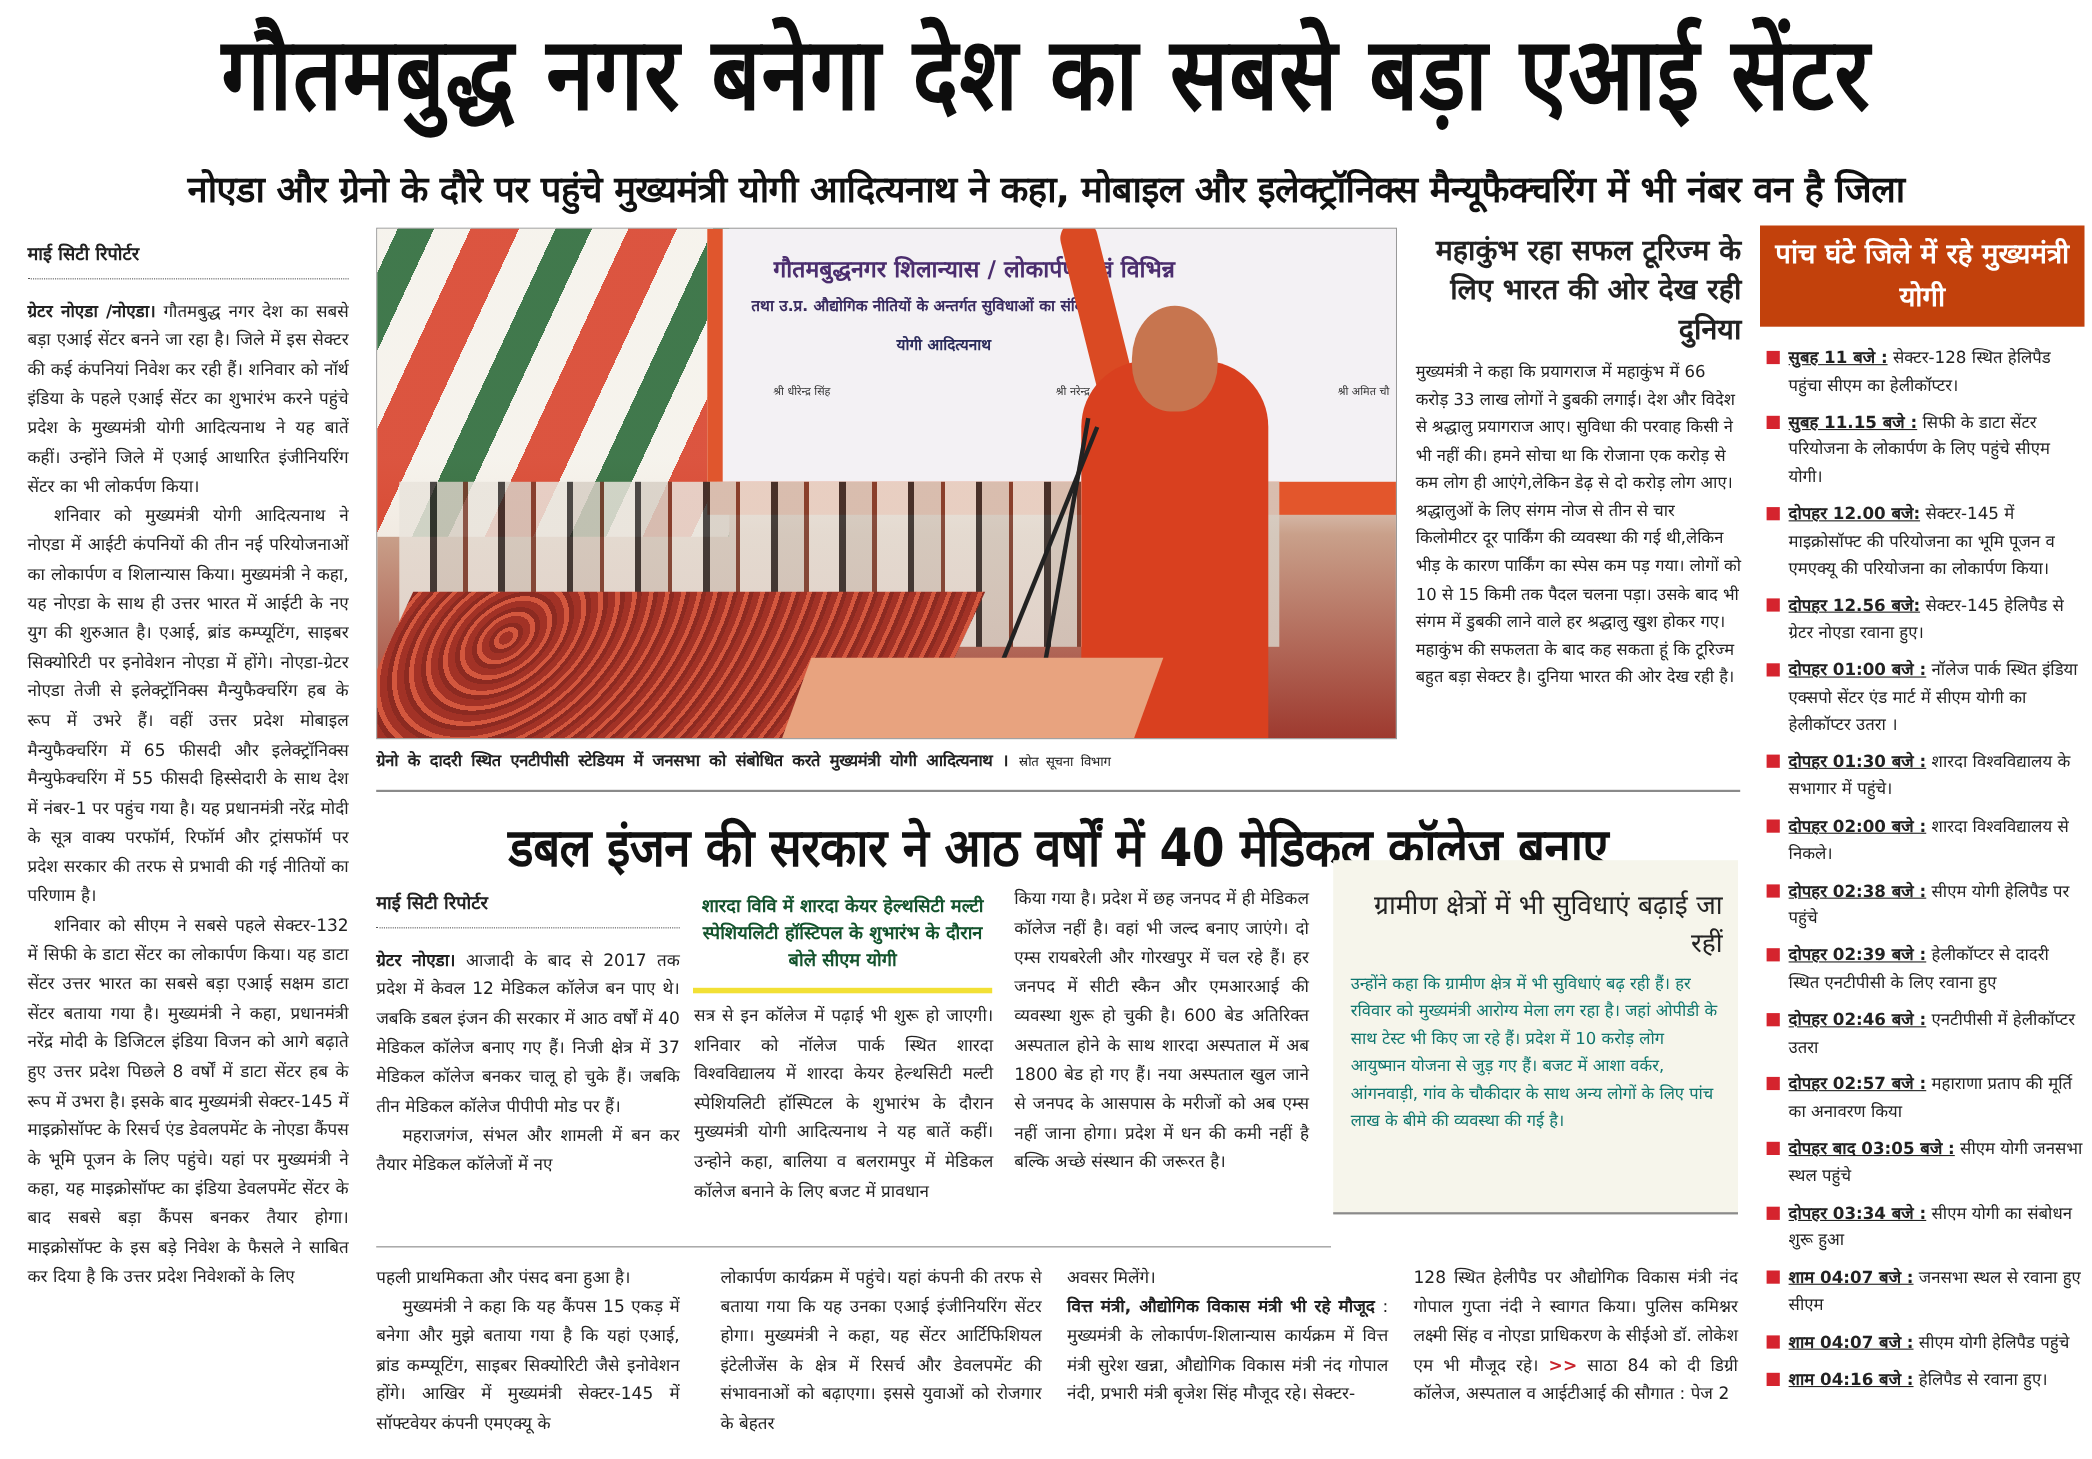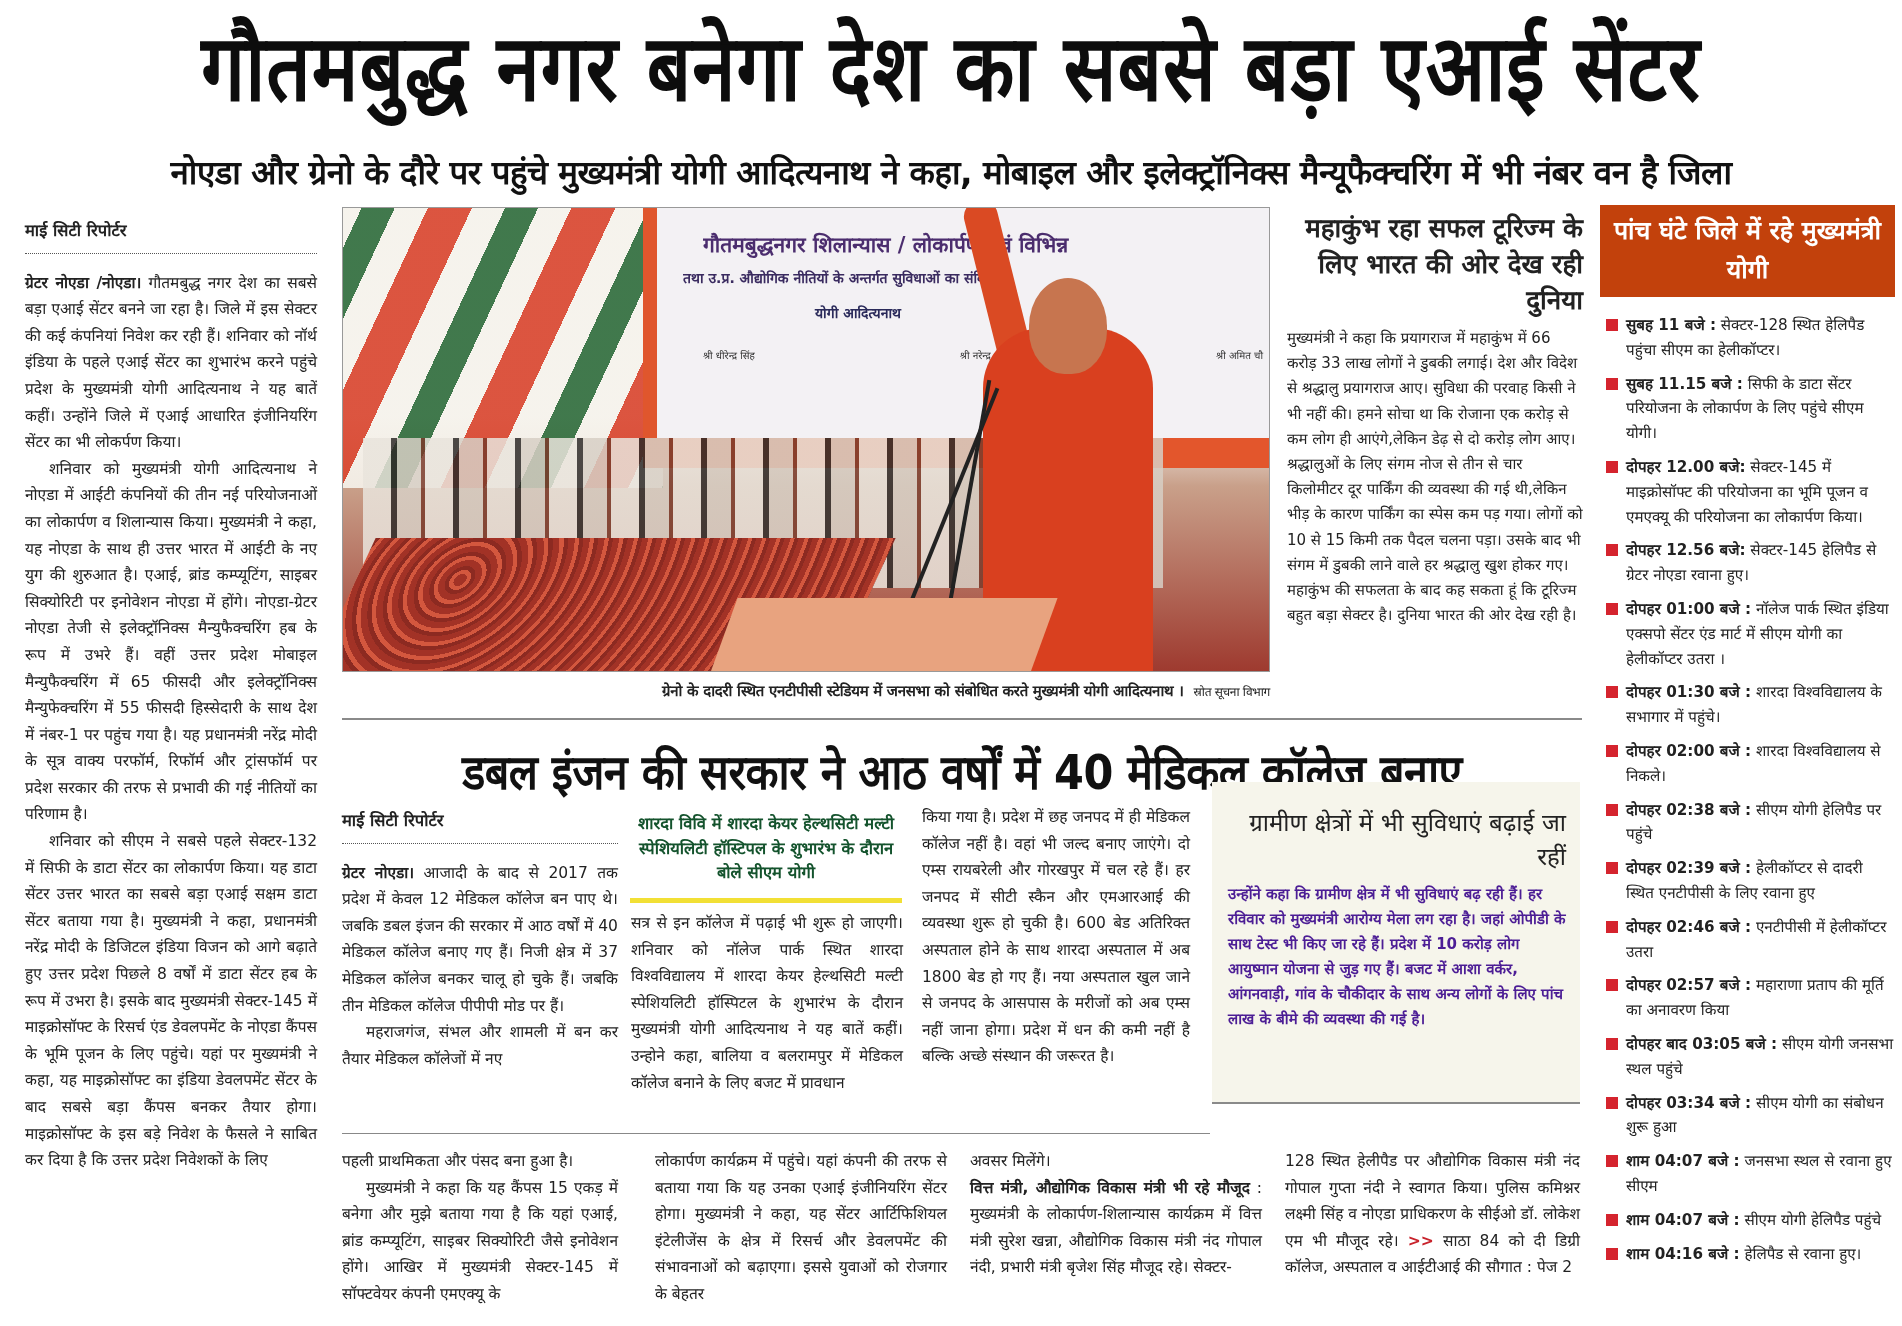--- a/index.html
+++ b/index.html
@@ -46,50 +46,50 @@
     background: repeating-linear-gradient(90deg, #e9e4dc 0 28px, #2e2a28 28px 34px, #d7cfc5 34px 58px, #7a3b2b 58px 62px); opacity: .85; }
   .photo .carpet { position: absolute; left: 0; top: 330px; width: 520px; height: 140px;
     background: repeating-radial-gradient(circle at 20% 30%, #a23226 0 6px, #d3573e 6px 10px, #8c2a21 10px 14px); transform: skewX(-25deg); }
   .photo .speaker { position: absolute; left: 640px; top: 120px; width: 170px; height: 350px; background: #d9401f; border-radius: 60px 60px 0 0; }
   .photo .head { position: absolute; left: 686px; top: 70px; width: 78px; height: 96px; background: #c7754f; border-radius: 50% 50% 45% 45%; }
   .photo .arm { position: absolute; left: 640px; top: -10px; width: 34px; height: 190px; background: #da4a23; transform: rotate(-14deg); border-radius: 16px; }
   .photo .podium { position: absolute; left: 380px; top: 390px; width: 320px; height: 80px; background: #e8a37f; transform: skewX(-20deg); }
   .photo .mic { position: absolute; left: 600px; top: 170px; width: 4px; height: 280px; background: #222; transform: rotate(22deg); }
   .photo .mic2 { position: absolute; left: 620px; top: 170px; width: 4px; height: 280px; background: #222; transform: rotate(10deg); }
 
-  .caption { position: absolute; left: 342px; top: 680px; width: 928px; text-align: right; font-size: 15px; font-weight: bold; color: #222; letter-spacing: -0.3px; white-space: nowrap; }
+  .caption { position: absolute; left: 342px; top: 680px; width: 928px; text-align: left; font-size: 15px; font-weight: bold; color: #222; letter-spacing: -0.3px; white-space: nowrap; font-family: Liberation Mono, monospace; }
   .caption .credit { font-size: 12px; font-weight: normal; margin-left: 10px; }
 
   
   #col-kumbh { left: 1287px; top: 210px; width: 296px; }
   .side-title { font-size: 26px; line-height: 36px; font-weight: bold; color: #222; margin-bottom: 8px; text-align: right; }
   #col-kumbh .body { font-size: 15px; line-height: 25.2px; text-align: left; }
 
   
   .timeline { position: absolute; left: 1600px; top: 205px; width: 295px; }
   .tl-head { background: #c2410c; color: #fff; text-align: center; font-weight: bold; font-size: 25px; line-height: 39px; padding: 6px 4px 8px; }
   .tl-list { list-style: none; margin-top: 16px; }
   .tl-item { position: relative; padding-left: 26px; font-size: 15.2px; line-height: 24.8px; margin-bottom: 9px; color: #222; }
   .tl-item::before { content: ""; position: absolute; left: 6px; top: 6px; width: 12px; height: 12px; background: #d5242e; }
-  .tl-time { font-weight: bold; }
+  .tl-time { font-weight: bold; text-decoration: underline; }
 
   
   .hr-main { position: absolute; left: 342px; top: 718px; width: 1240px; height: 2px; background: #8a8a8a; }
   .headline2 { position: absolute; left: 342px; top: 736px; width: 1240px; height: 72px;
     font-weight: bold; font-size: 43px; line-height: 72px; text-align: center; white-space: nowrap; color: #111; letter-spacing: -0.5px; transform: scaleY(1.12); }
 
   #col-b1 { left: 342px; top: 808px; width: 276px; }
   .pull-title { position: absolute; left: 630px; top: 812px; width: 272px; font-weight: bold; font-size: 16.5px; line-height: 24.5px; text-align: center; color: #14532d; }
   .yellow-bar { position: absolute; left: 630px; top: 898px; width: 272px; height: 5px; background: #f2e035; }
   #col-b2 { left: 631px; top: 910px; width: 272px; }
   #col-b3 { left: 922px; top: 804px; width: 268px; }
 
   .rural { position: absolute; left: 1212px; top: 782px; width: 368px; height: 322px; background: #f6f5eb; padding: 24px 14px 10px 16px; border-bottom: 2px solid #8a8a8a; }
   .rural .side-title { font-size: 24px; line-height: 34px; font-weight: normal; color: #222; }
-  .rural .body { font-size: 15px; line-height: 25px; color: #4c1d95; font-weight: bold; }
+  .rural .body { font-size: 15px; line-height: 25px; color: #0f766e; }
 
   .hr-bottom { position: absolute; left: 342px; top: 1133px; width: 868px; height: 1px; background: #888; }
 
   #col-c1 { left: 342px; top: 1148px; width: 276px; }
   #col-c2 { left: 655px; top: 1148px; width: 292px; }
   #col-c3 { left: 970px; top: 1148px; width: 292px; }
   #col-c4 { left: 1285px; top: 1148px; width: 295px; }
   .subhead-bold { font-weight: bold; }
   .arrow { color: #c8232c; font-weight: bold; }
 </style>

